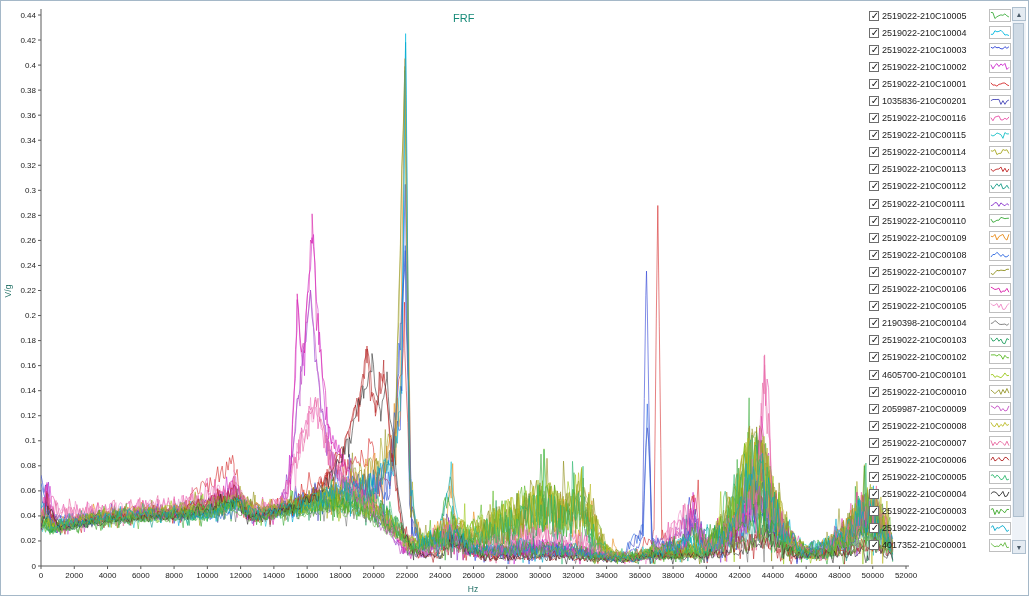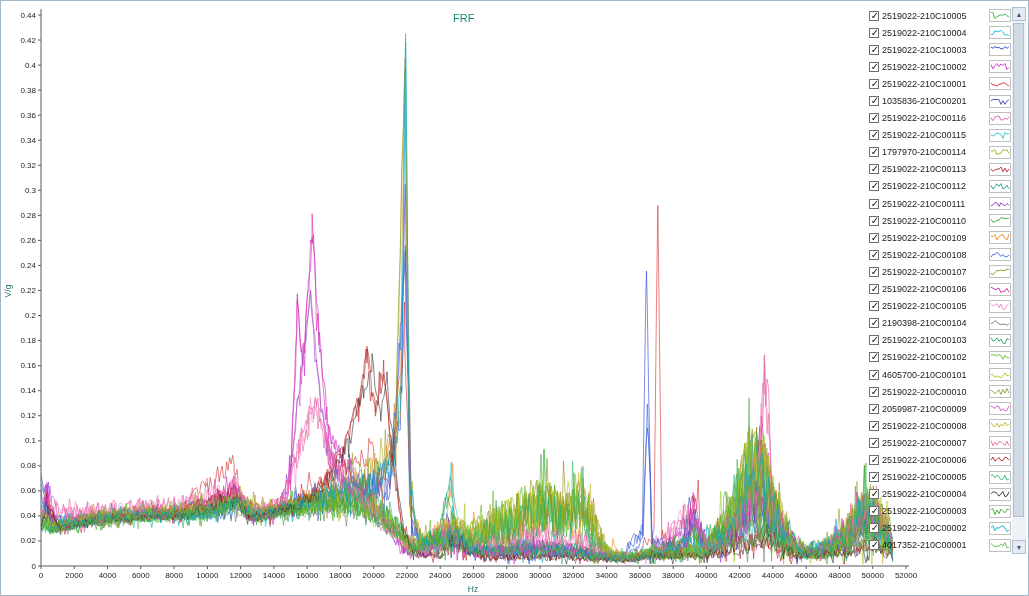--- a/index.html
+++ b/index.html
@@ -254,21 +254,21 @@
       <span class="label">2519022-210C00115</span>
       <span class="spark">
         <svg width="20" height="11" viewBox="0 0 22 11">
               <polyline fill="none" stroke-width="1" points="1.0,4.8 3.2,6.0 5.4,5.0 7.6,2.7 9.8,3.5 12.0,4.6 14.2,8.6 16.4,2.3 18.6,3.8 20.8,3.7" stroke="#18c0c8"></polyline>
             </svg>
       </span>
     </div>
 
     <div class="legend-row">
       <span class="cb on"></span>
-      <span class="label">1797970-210C00114</span>
+      <span class="label">2519022-210C00114</span>
       <span class="spark">
         <svg width="20" height="11" viewBox="0 0 22 11">
               <polyline fill="none" stroke-width="1" points="1.0,3.6 3.2,4.1 5.4,2.3 7.6,7.8 9.8,6.5 12.0,6.4 14.2,2.2 16.4,3.2 18.6,2.5 20.8,6.6" stroke="#a8a820"></polyline>
             </svg>
       </span>
     </div>
 
     <div class="legend-row">
       <span class="cb on"></span>
       <span class="label">2519022-210C00113</span>

